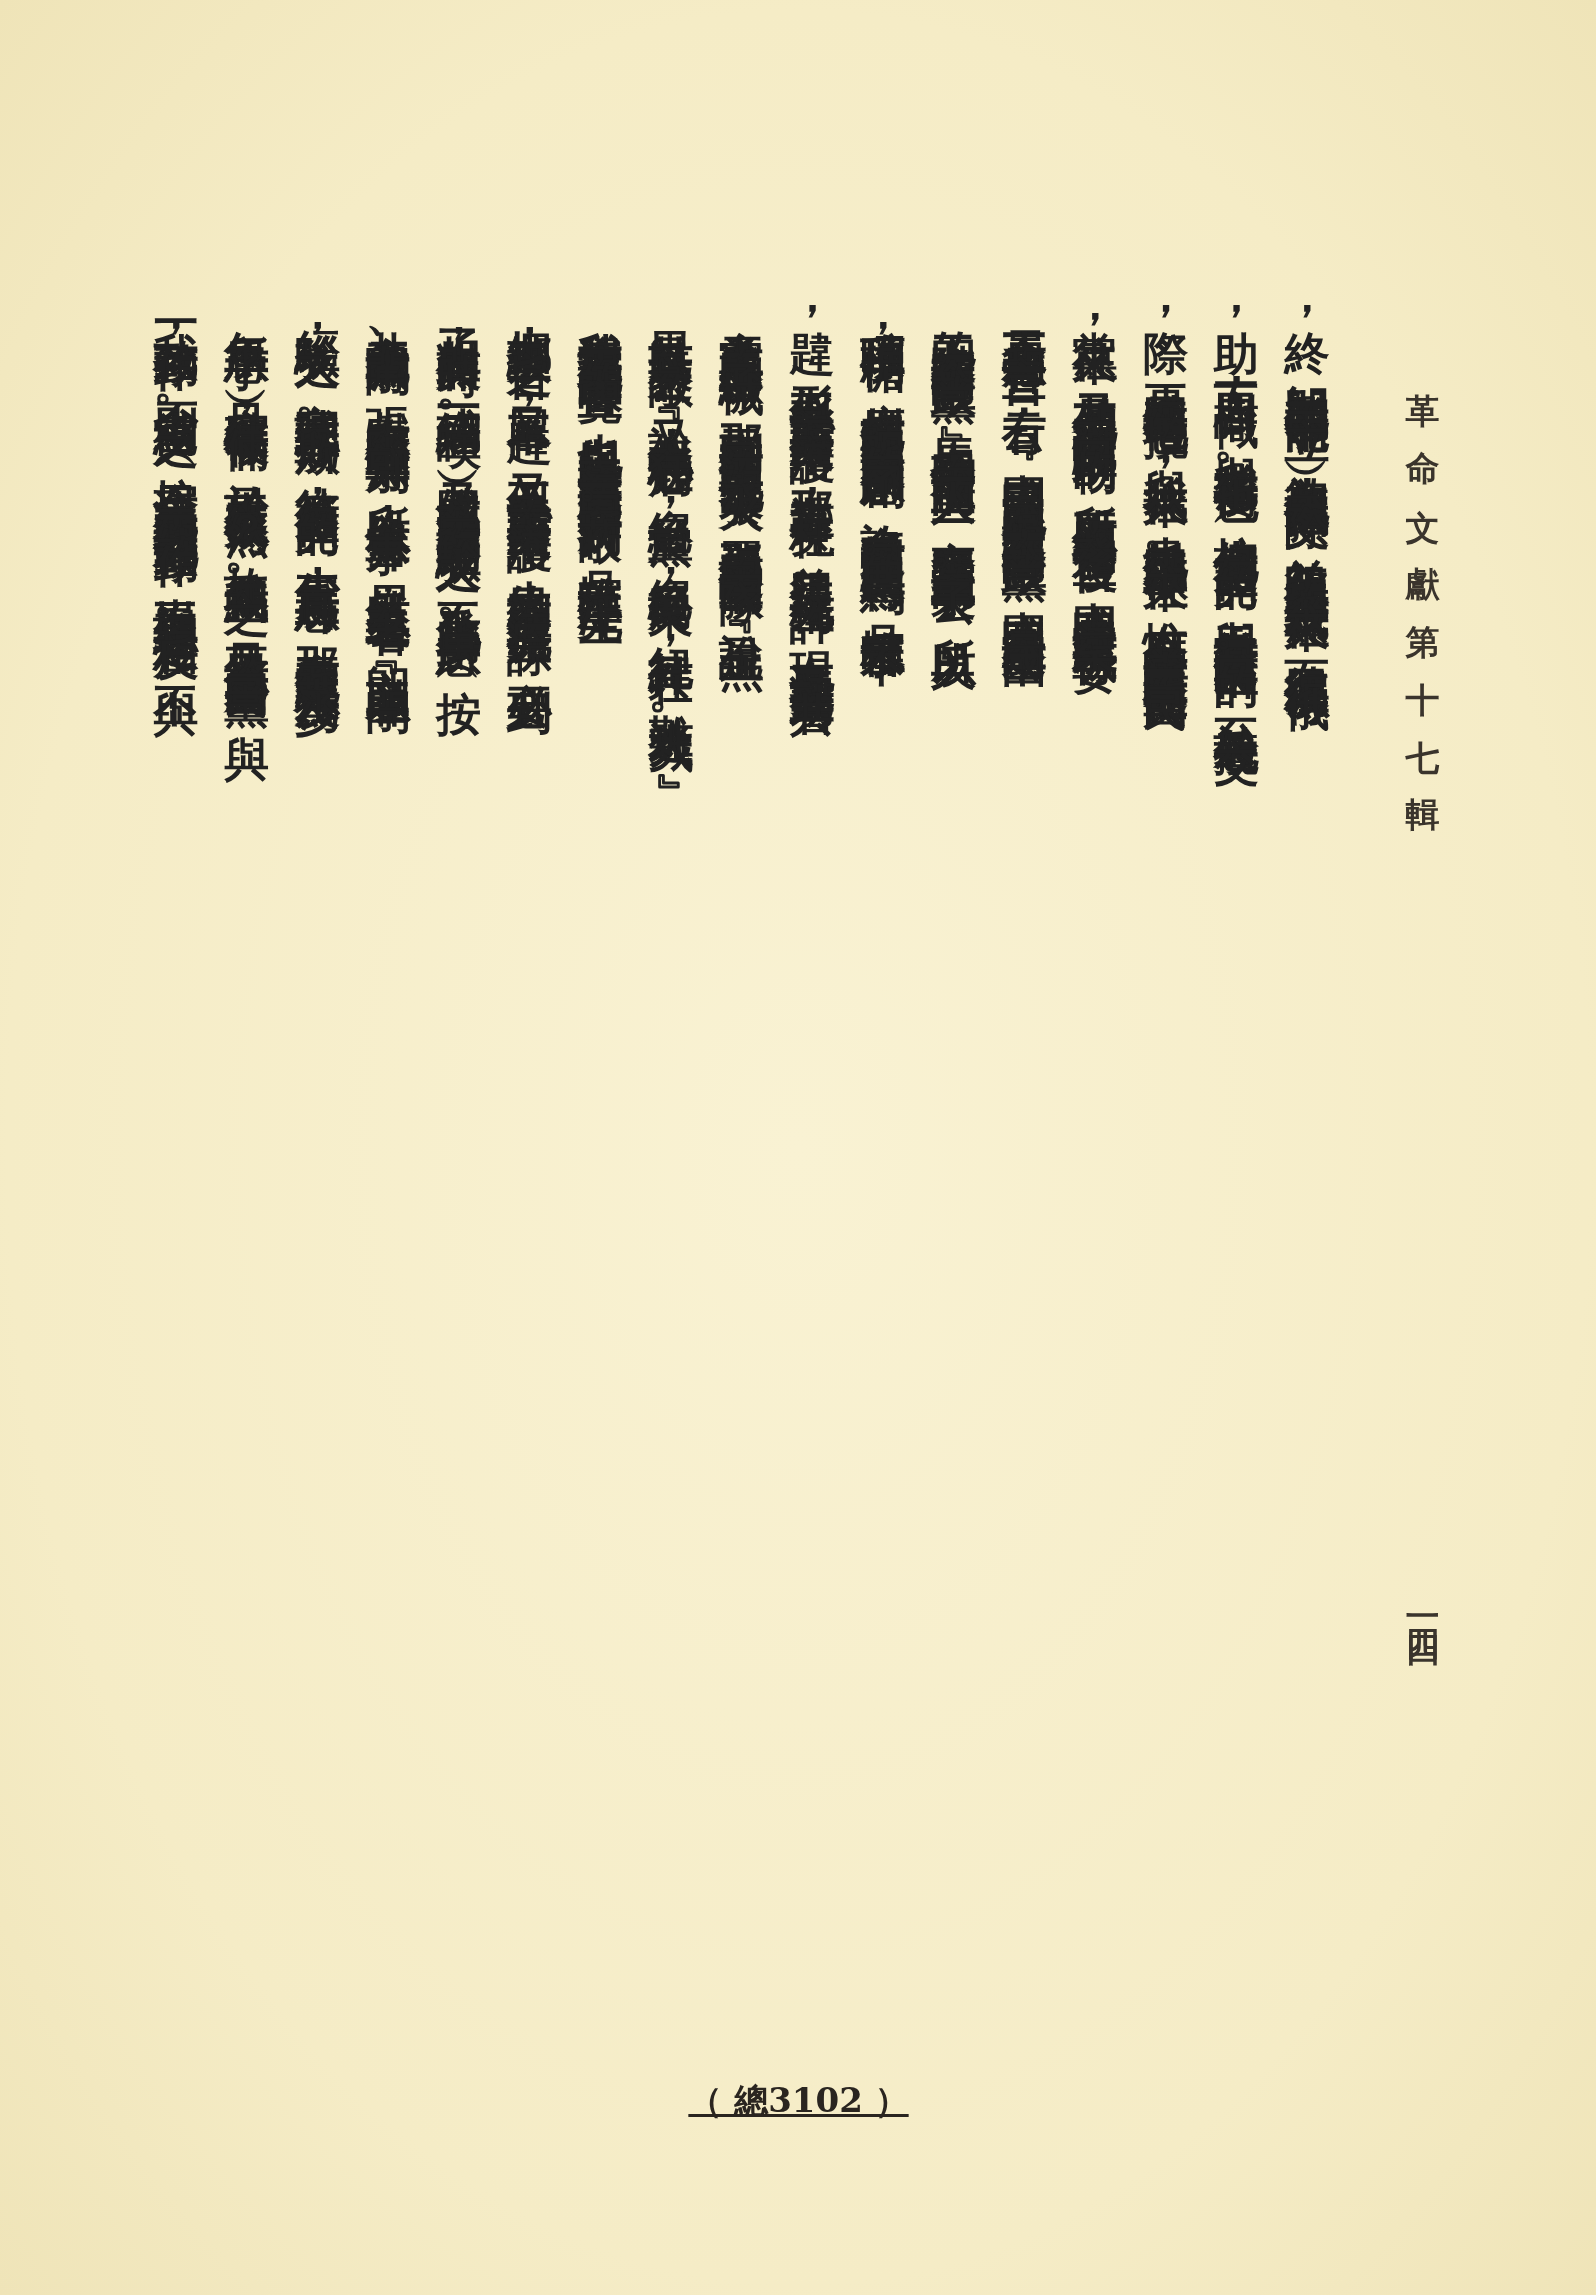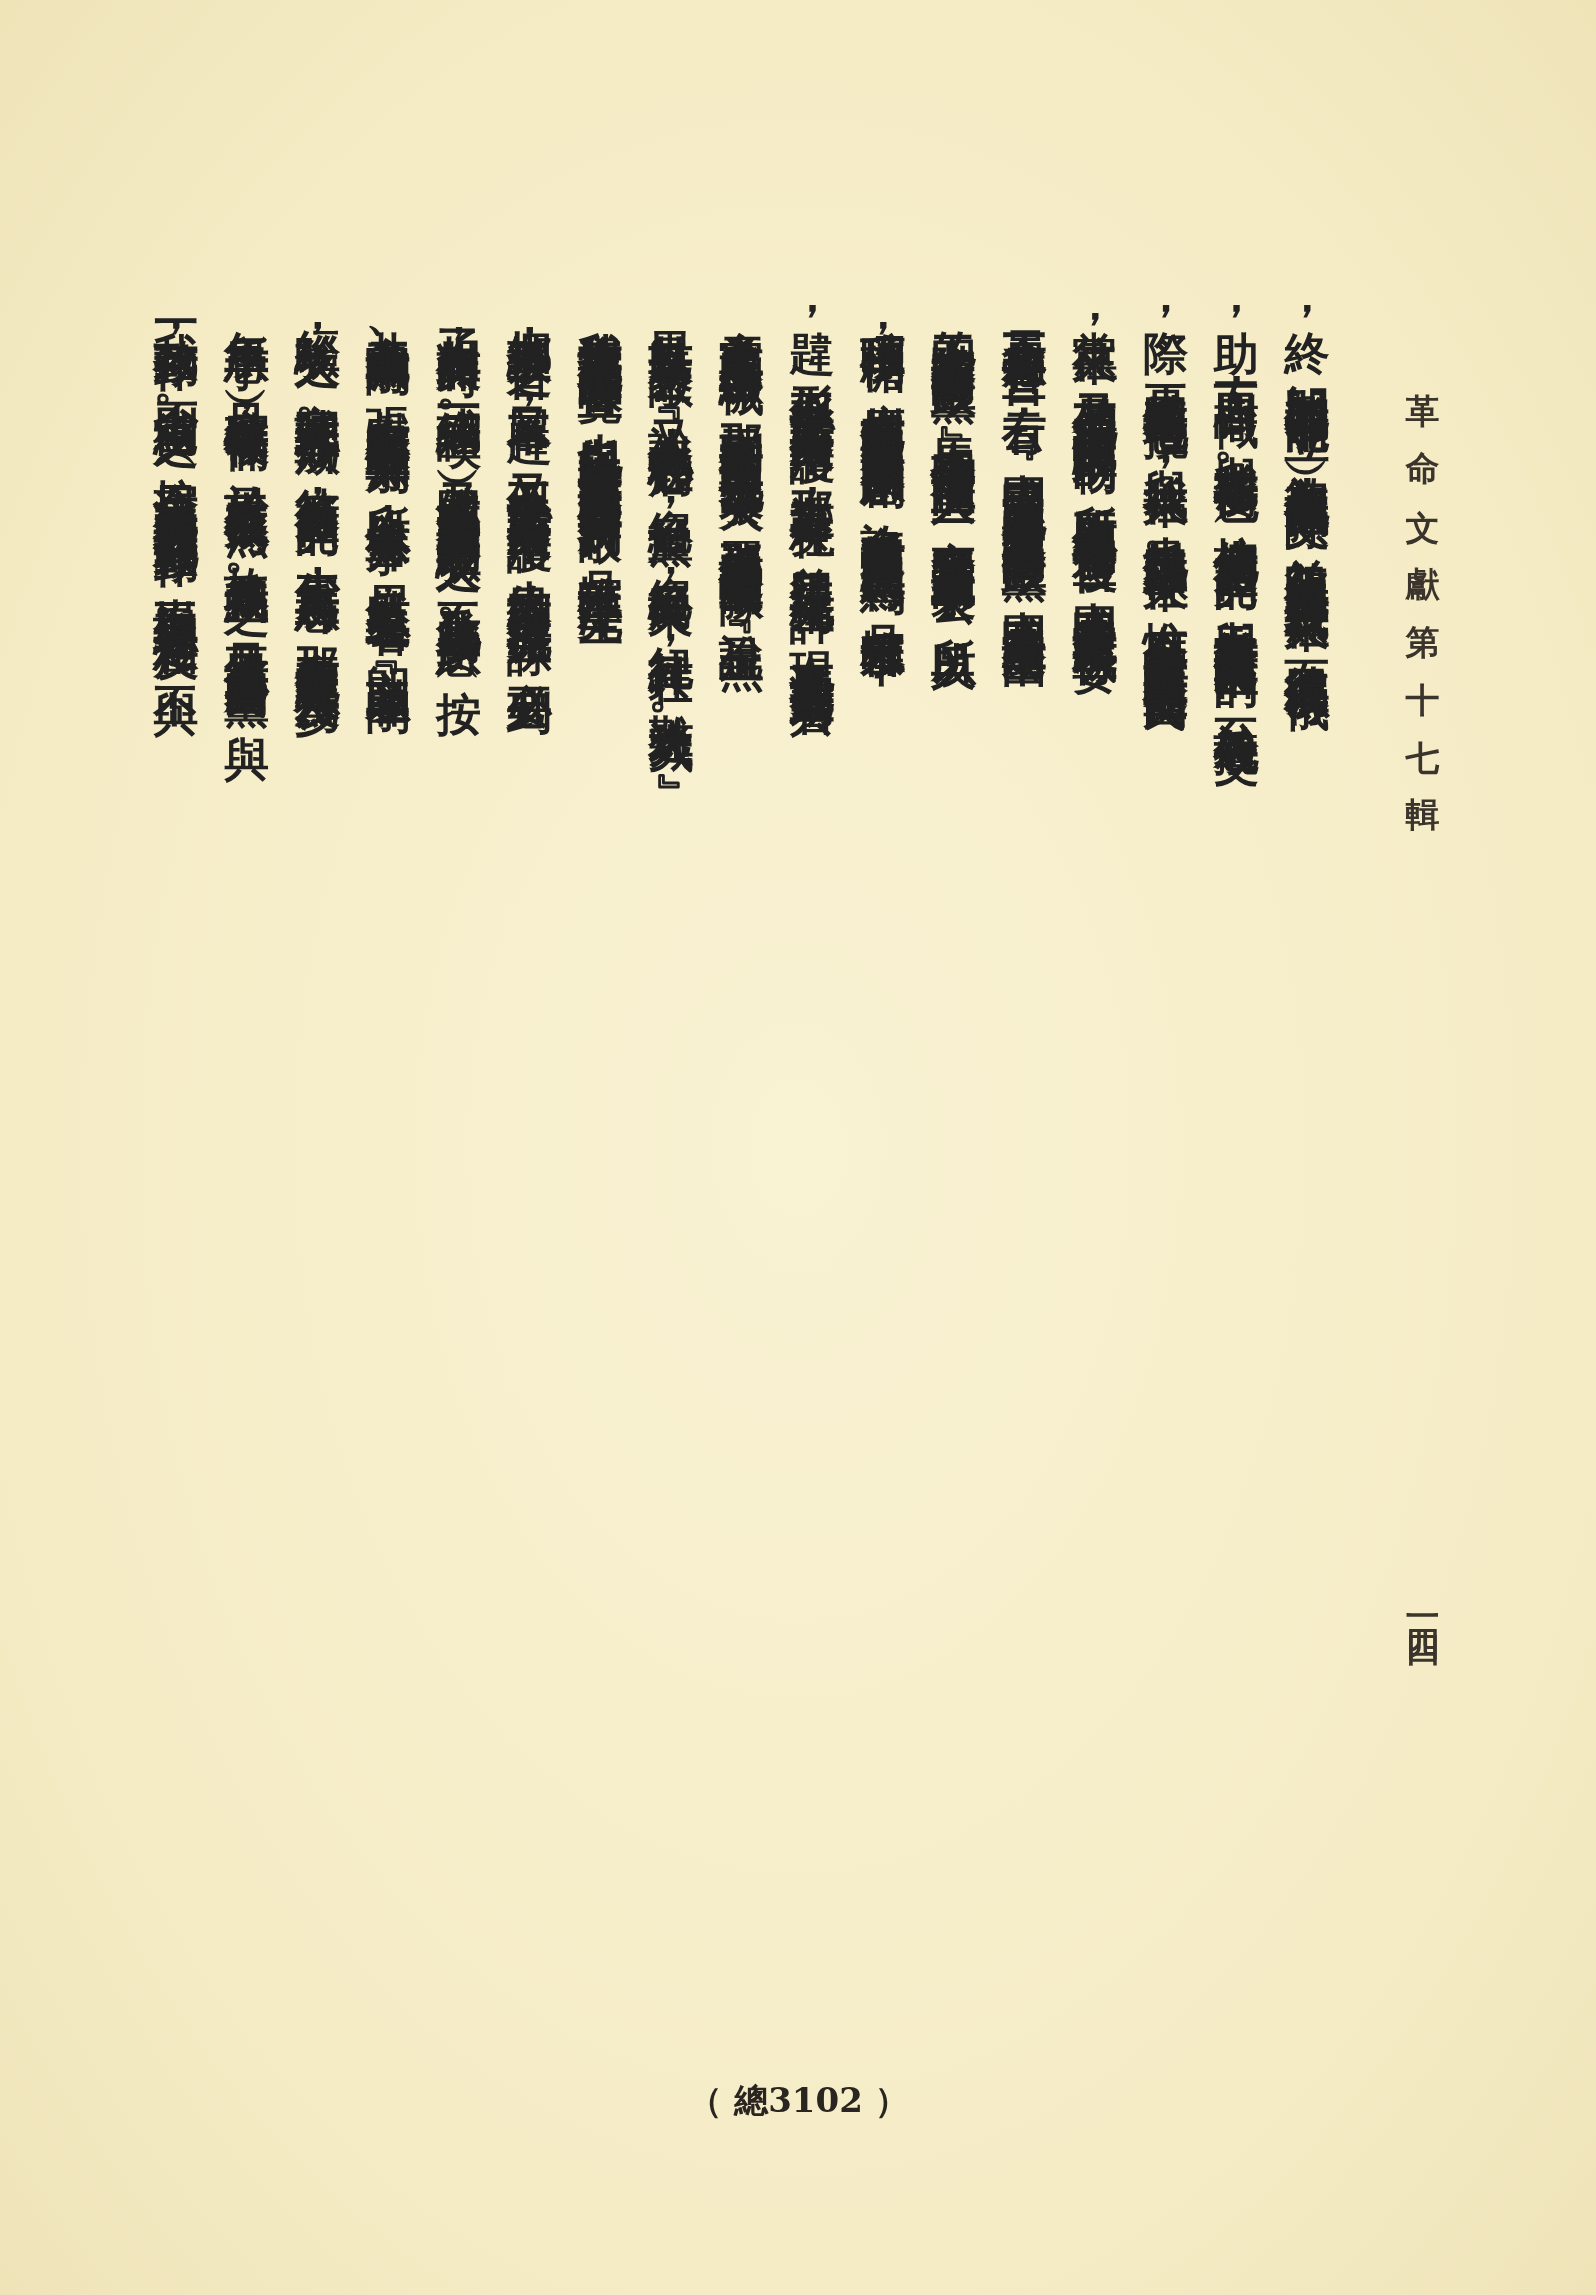--- a/index.html
+++ b/index.html
@@ -64,20 +64,21 @@
     }
     .footer {
       position: absolute;
       top: 2078px;
       left: 0;
       width: 1597px;
       text-align: center;
       font-size: 34px;
       font-weight: bold;
       color: #2a2520;
+      text-decoration: underline;
     }
   </style>
 </head>
 <body>
 
 <div class="page">
 
   <div class="header">革 命 文 獻 第 十 七 輯</div>
 
   <div class="page-number">一四四</div>

